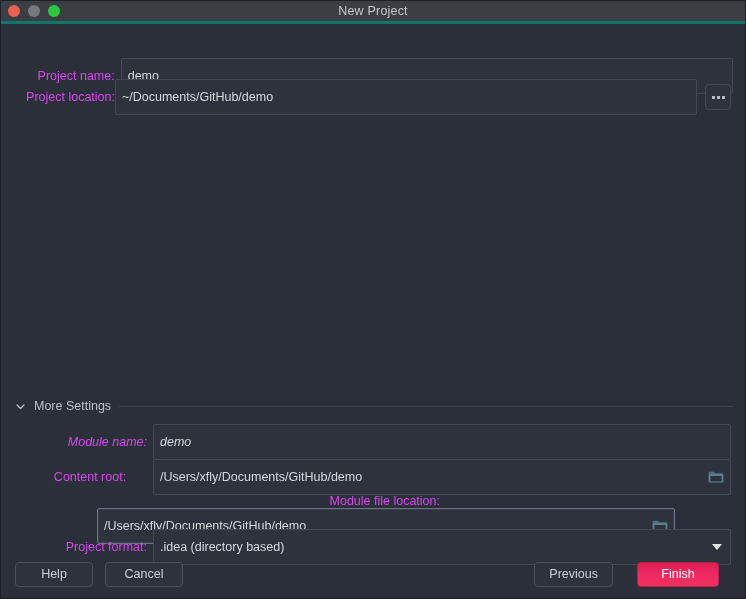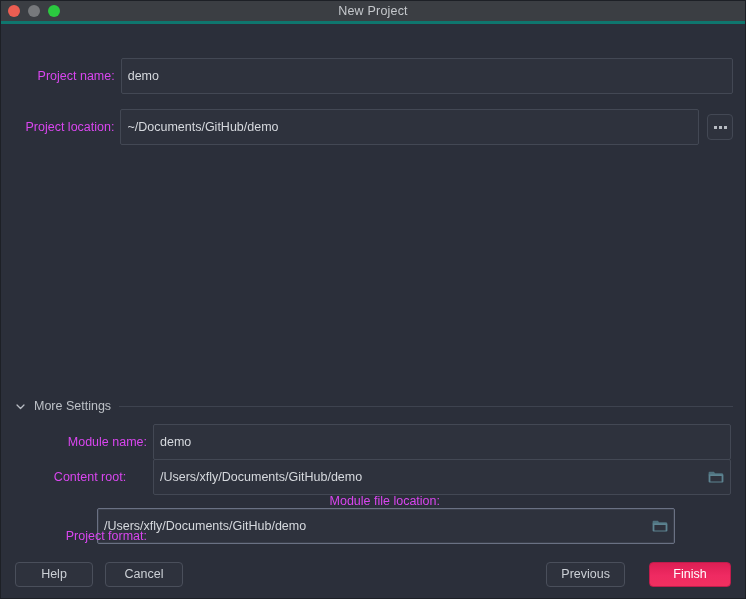--- a/index.html
+++ b/index.html
@@ -162,21 +162,21 @@
   }
   #more-rule {
     flex: 1 1 auto;
     height: 1px;
     background: #3e434f;
   }
 
   
   #footer {
     position: absolute;
-    left: 0; right: 0; bottom: 0;
+    left: 0; right: 12px; bottom: 0;
     height: 48px;
     display: flex;
     align-items: center;
     padding: 0 14px;
   }
   #footer-left  { display: flex; gap: 12px; }
   #footer-right { display: flex; gap: 24px; margin-left: auto; }
 
   .btn {
     min-width: 78px;
@@ -219,41 +219,41 @@
 
   <div id="content">
 
     <div class="row" style="left:14px; top:34px; width:718px;">
       <div class="lbl" style="width:100px;">Project name:</div>
       <div class="field" style="width:614px; margin-left:6px;">
         <span class="val" placeholder="">demo</span>
       </div>
     </div>
 
-    <div class="row" style="left:14px; top:85px; width:718px;">
+    <div class="row" style="left:14px; top:55px; width:718px;">
       <div class="lbl" style="width:100px;">Project location:</div>
-      <div class="field" style="width:582px; margin-left:6px;">
+      <div class="field" style="width:582px; margin-left:0;">
         <span class="val" placeholder="">~/Documents/GitHub/demo</span>
       </div>
       <div class="dots-btn" style="margin-left:8px;" title="...">
         <i></i>
         <i></i>
         <i></i>
       </div>
     </div>
 
     <div id="more-settings">
       <svg id="more-chevron" viewBox="0 0 12 12">
         <path d="M2.2 4.4 L6 8.2 L9.8 4.4" fill="none" stroke="#b9bdc4" stroke-width="1.4" stroke-linecap="round" stroke-linejoin="round"></path>
       </svg>
       <span id="more-label">More Settings</span>
       <span id="more-rule"></span>
     </div>
 
-    <div class="row" style="left:32px; top:400px; width:700px;">
+    <div class="row" style="left:32px; top:400px; width:700px;font-style:italic;">
       <div class="lbl" style="width:114px;">Module name:</div>
       <div class="field" style="width:578px; margin-left:6px;">
         <span class="val" placeholder="">demo</span>
       </div>
     </div>
 
     <div class="row" style="left:32px; top:435px; width:700px;">
       <div class="lbl" style="width:114px;text-align:center;">Content root:</div>
       <div class="field" style="width:578px; margin-left:6px; padding-right:26px;">
         <span class="val" placeholder="">/Users/xfly/Documents/GitHub/demo</span>
@@ -274,20 +274,24 @@
           <path d="M0.6 2.2 a1 1 0 0 1 1-1 h4.2 l1.4 1.5 h6.8 a1 1 0 0 1 1 1 v1 H0.6 z" fill="#4f727f"></path>
           <path d="M0.6 3.9 h14.8 v7.2 a1 1 0 0 1 -1 1 H1.6 a1 1 0 0 1 -1 -1 z" fill="#5d8391"></path>
           <path d="M2.4 5.4 h11.2 v5.6 H2.4 z" fill="#2e323d"></path>
           <path d="M2.0 5.0 a0.8 0.8 0 0 1 0.8 -0.8 h10.4 a0.8 0.8 0 0 1 0.8 0.8 v0.6 H2.0 z" fill="#5d8391"></path>
         </svg>
       </div>
     </div>
 
     <div class="row" style="left:32px; top:505px; width:700px;">
       <div class="lbl" style="width:114px;">Project format:</div>
+      <div class="field" style="width:578px; margin-left:6px; padding-right:26px;">
+        <span class="val">.idea (directory based)</span>
+        <span class="combo-arrow"></span>
+      </div>
     </div>
 
     <div id="footer">
       <div id="footer-left">
         <div class="btn">Help</div>
         <div class="btn">Cancel</div>
       </div>
       <div id="footer-right">
         <div class="btn">Previous</div>
         <div class="btn primary">Finish</div>

